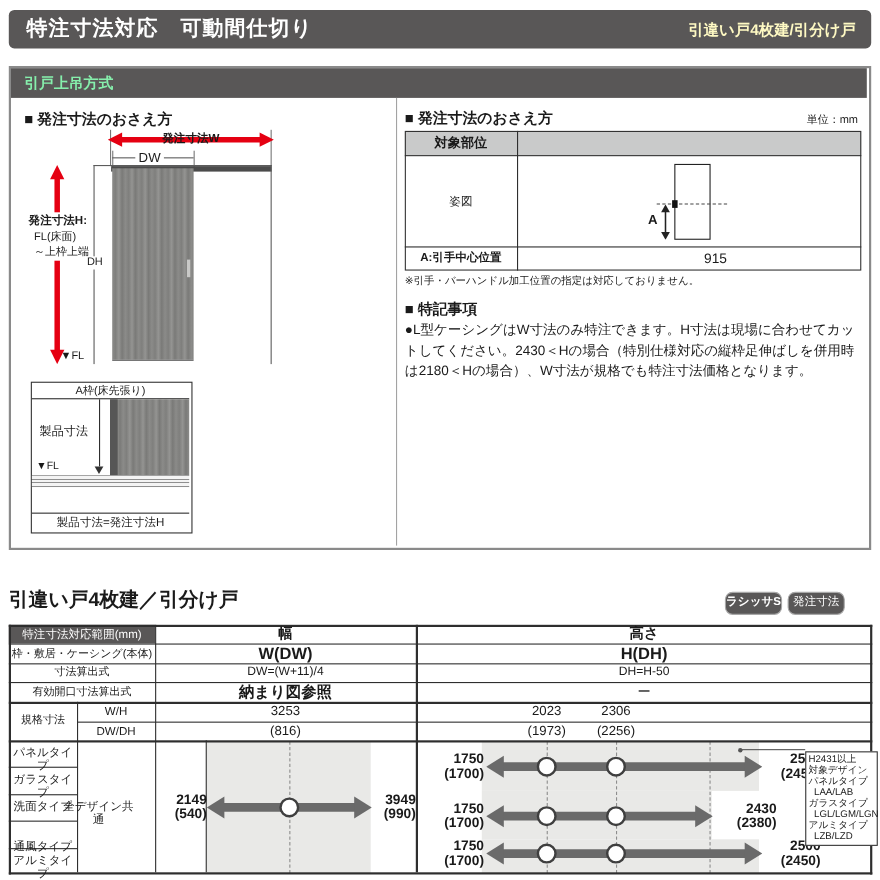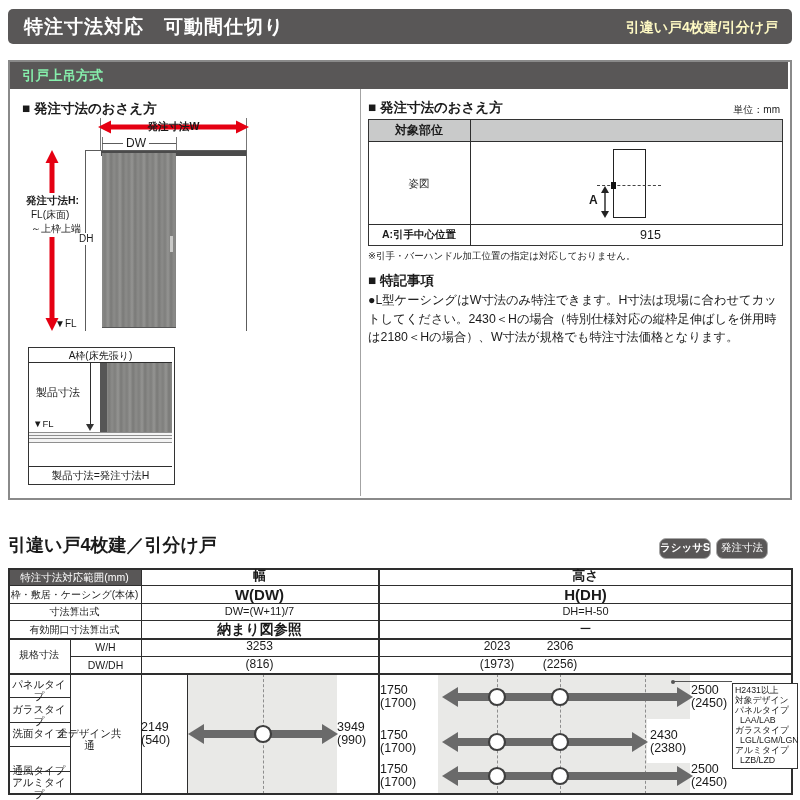--- a/index.html
+++ b/index.html
@@ -11,21 +11,21 @@
   .b{font-weight:bold;}
   .hl{position:absolute;height:1px;background:#2e2e2e;}
   .vl{position:absolute;width:1px;background:#2e2e2e;}
   .thin{background:#5c5c5c;}
   .lite{background:#a3a3a3;}
   .dash{position:absolute;width:0;border-left:1px dashed #8d8d8d;}
   .shade{position:absolute;background:#e9e9e7;}
   .wood2{background:repeating-linear-gradient(90deg,#8b8b89 0px,#7f7f7d 3px,#949492 6px,#7a7a78 9px,#8b8b89 12px);}
   .hatch{background:repeating-linear-gradient(180deg,#8f8f8f 0px,#8f8f8f 1px,#f4f4f4 1px,#f4f4f4 3.2px);}
   .bar{background:#595757;color:#fff;}
-  .rng{position:absolute;text-align:left;font-size:12.5px;line-height:13px;}
+  .rng{position:absolute;text-align:right;font-size:12.5px;line-height:13px;font-weight:bold;}
   .notebox{position:absolute;border:1px solid #333;background:#fff;font-size:8.8px;line-height:10px;padding:1px 2px;}
   .notebox .ind{padding-left:5px;}
   .pill{position:absolute;background:#595757;color:#fff;border:1.5px solid #a8a8a8;border-radius:7px;
     font-size:10.5px;text-align:center;line-height:17px;}
   .chip{background:#fff;padding:0 3px;}
 </style>
 </head>
 <body>
 
 <div id="stage">
@@ -154,21 +154,21 @@
 
   <span class="t tc" style="left:8px;top:571px;width:133px;font-size:10.5px;color:#fff;">特注寸法対応範囲(mm)</span>
   <span class="t b tc" style="left:141px;top:569px;width:237px;font-size:13px;">幅</span>
   <span class="t b tc" style="left:378px;top:569px;width:415px;font-size:13px;">高さ</span>
 
   <span class="t tc" style="left:8px;top:589px;width:133px;font-size:10px;">枠・敷居・ケーシング(本体)</span>
   <span class="t b tc" style="left:141px;top:586px;width:237px;font-size:15px;">W(DW)</span>
   <span class="t b tc" style="left:378px;top:586px;width:415px;font-size:15px;">H(DH)</span>
 
   <span class="t tc" style="left:8px;top:606px;width:133px;font-size:10px;">寸法算出式</span>
-  <span class="t tc" style="left:141px;top:605px;width:237px;font-size:11px;">DW=(W+11)/7</span>
+  <span class="t tc" style="left:141px;top:605px;width:237px;font-size:11px;">DW=(W+11)/4</span>
   <span class="t tc" style="left:378px;top:605px;width:415px;font-size:11px;">DH=H-50</span>
 
   <span class="t tc" style="left:8px;top:624px;width:133px;font-size:10px;">有効開口寸法算出式</span>
   <span class="t b tc" style="left:141px;top:621px;width:237px;font-size:14px;">納まり図参照</span>
   <span class="t tc" style="left:378px;top:623px;width:415px;font-size:12px;">ー</span>
 
   <span class="t tc" style="left:8px;top:649px;width:62px;font-size:10px;">規格寸法</span>
   <span class="t tc" style="left:70px;top:641px;width:71px;font-size:10.5px;">W/H</span>
   <span class="t tc" style="left:70px;top:659px;width:71px;font-size:10.5px;">DW/DH</span>
   <span class="t tc" style="left:141px;top:640px;width:237px;font-size:12px;">3253</span>
@@ -178,21 +178,21 @@
   <span class="t tc" style="left:467px;top:658px;width:60px;font-size:12px;">(1973)</span>
   <span class="t tc" style="left:530px;top:658px;width:60px;font-size:12px;">(2256)</span>
 
   <span class="t tc" style="left:8px;top:678px;width:62px;font-size:10.5px;">パネルタイプ</span>
   <span class="t tc" style="left:8px;top:703px;width:62px;font-size:10.5px;">ガラスタイプ</span>
   <span class="t tc" style="left:8px;top:727px;width:62px;font-size:10.5px;">洗面タイプ</span>
   <span class="t tc" style="left:8px;top:752px;width:62px;font-size:10.5px;margin-top:12px;">通風タイプ</span>
   <span class="t tc" style="left:8px;top:776px;width:62px;font-size:10.5px;">アルミタイプ</span>
   <span class="t tc" style="left:54px;top:727px;width:71px;font-size:10.5px;">全デザイン共通</span>
 
-  <div class="rng" style="left:141px;top:721px;width:34px;">
+  <div class="rng" style="left:154px;top:721px;width:34px;">
     <div>2149</div>
     <div>(540)</div>
   </div>
   <div class="rng" style="left:337px;top:721px;width:41px;">
     <div>3949</div>
     <div>(990)</div>
   </div>
   <svg class="abs" style="left:188px;top:720px;" width="150" height="28">
     <line x1="12" y1="14" x2="138" y2="14" stroke="#6a6a6a" stroke-width="8"></line>
     <polygon points="0,14 16,4 16,24" fill="#6a6a6a"></polygon>

